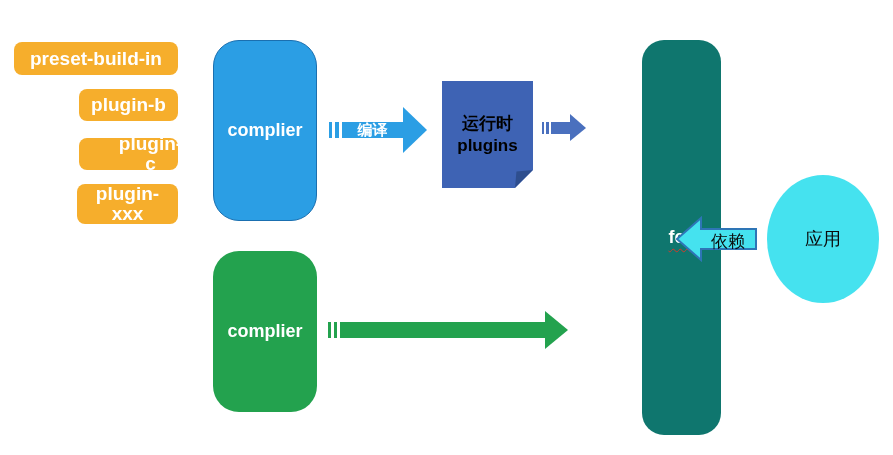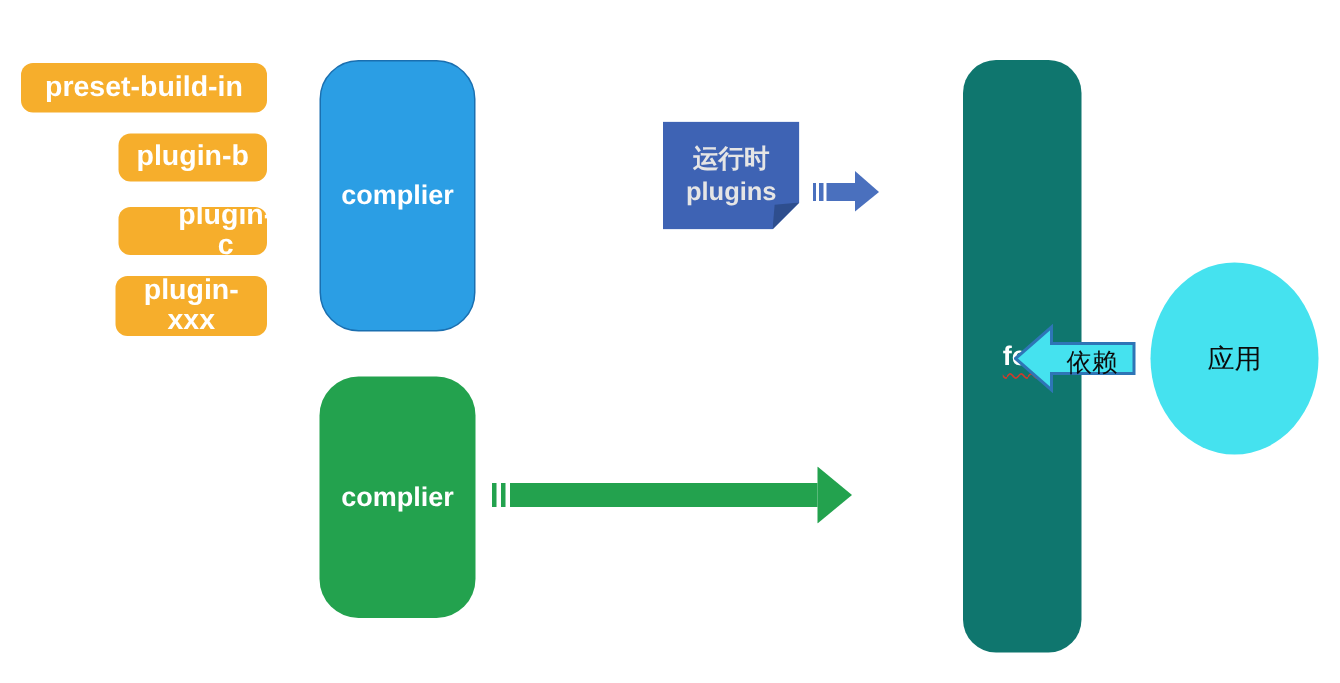--- a/index.html
+++ b/index.html
@@ -16,22 +16,22 @@
   .chip-b{left:79px;top:89px;width:99px;height:32px;}
   .chip-c{left:79px;top:138px;width:99px;height:32px;padding-left:44px;}
   .chip-xxx{left:77px;top:184px;width:101px;height:40px;padding:0 4px;}
   
   .bigbox{color:#ffffff;font-size:18px;font-weight:600;}
   .complier{left:213px;top:40px;width:104px;height:181px;border-radius:26px;
             background:#2B9EE4;border:1px solid #1A6FB0;}
   .runtime{left:213px;top:251px;width:104px;height:161px;border-radius:26px;
            background:#23A24E;}
   
-  .plugins-box{left:442px;top:81px;width:91px;height:72px;background:#3E63B4;
-               color:#e5e5e5;font-size:17px;font-weight:600;line-height:22px;
+  .plugins-box{left:442px;top:81px;width:91px;height:107px;background:#3E63B4;
+               color:#000000;font-size:17px;font-weight:600;line-height:22px;
                clip-path:polygon(0 0,100% 0,100% calc(100% - 18px),calc(100% - 18px) 100%,0 100%);
                padding:0 10px;}
   .plugins-box::after{content:"";position:absolute;right:0;bottom:0;width:18px;height:18px;
                background:#2E4E8E;clip-path:polygon(0 100%,100% 0,8% 8%);}
   
   .fes{left:598px;top:40px;width:79px;height:395px;border-radius:22px;background:#0f766e;
        color:#ffffff;font-size:18px;font-weight:700;margin-left:44px;}
   .fes-label{text-decoration:underline wavy #D03A2B;text-decoration-thickness:1px;
              text-underline-offset:5px;}
   
@@ -56,20 +56,29 @@
 
 <div class="canvas">
 
   <div class="node chip chip-b">plugin-b</div>
   <div class="node chip chip-preset">preset-build-in</div>
   <div class="node chip chip-c">plugin-c</div>
   <div class="node chip chip-xxx">plugin-xxx</div>
 
   <div class="node bigbox complier">complier</div>
 
+  <div class="arrow compile-arrow">
+    <svg width="98" height="50" viewBox="0 0 98 50" aria-hidden="true">
+      <rect x="0" y="17" width="3" height="16" fill="#2B9EE4"></rect>
+      <rect x="6" y="17" width="4" height="16" fill="#2B9EE4"></rect>
+      <rect x="13" y="17" width="61" height="16" fill="#2B9EE4"></rect>
+      <polygon points="74,2 98,25 74,48" fill="#2B9EE4"></polygon>
+    </svg>
+    <div class="arrow-label compile-label">编译</div>
+  </div>
 
   <div class="node plugins-box">运行时 plugins</div>
 
   <div class="arrow small-arrow">
     <svg width="45" height="29" viewBox="0 0 45 29" aria-hidden="true">
       <rect x="0" y="9" width="2" height="12" fill="#4A70BE"></rect>
       <rect x="4" y="9" width="3" height="12" fill="#4A70BE"></rect>
       <rect x="9" y="9" width="19" height="12" fill="#4A70BE"></rect>
       <polygon points="28,1 44,15 28,28" fill="#4A70BE"></polygon>
     </svg>

